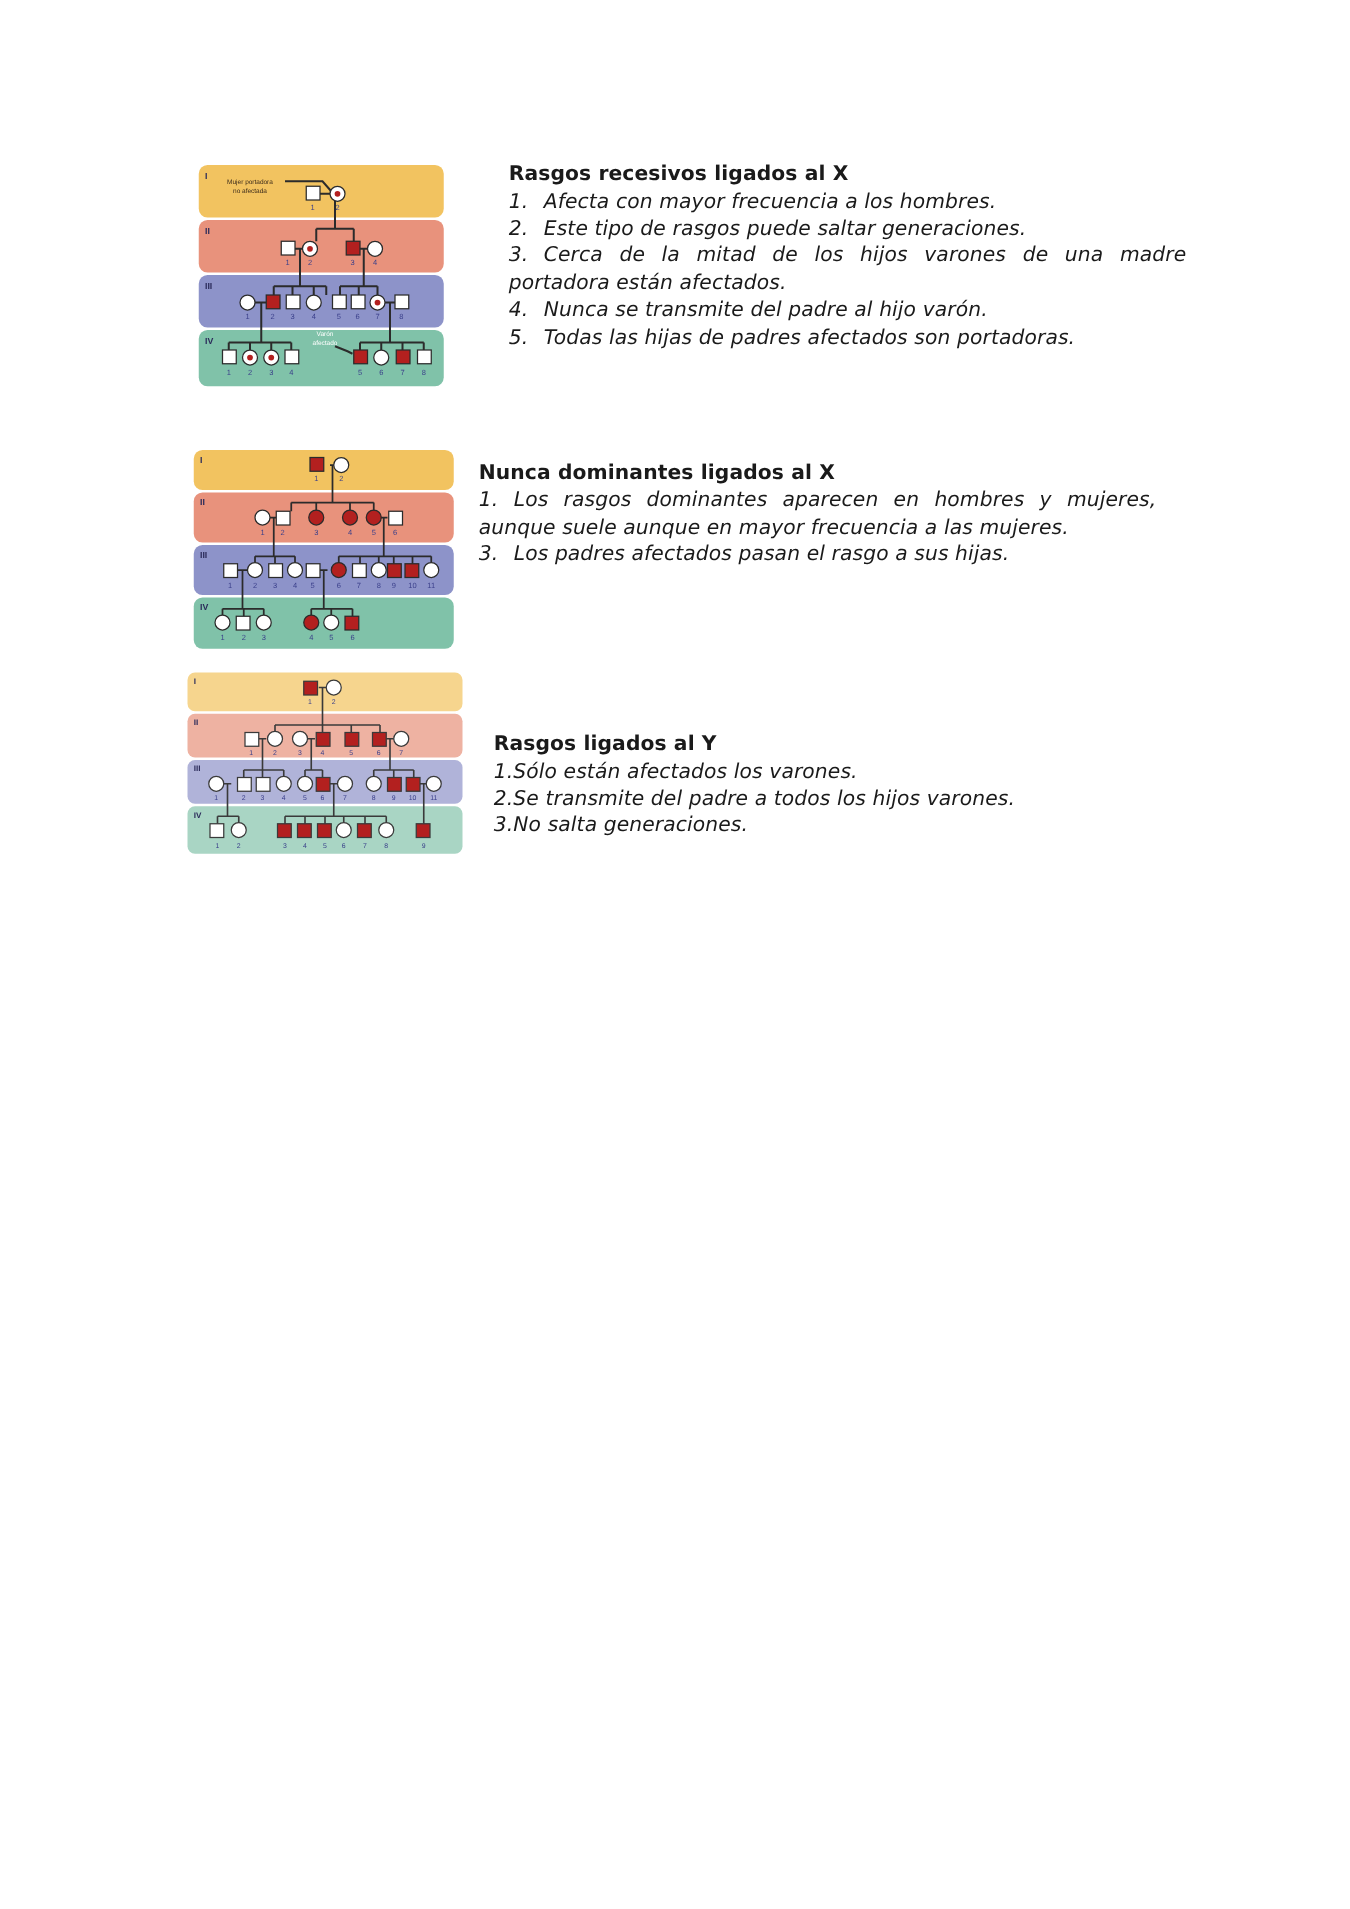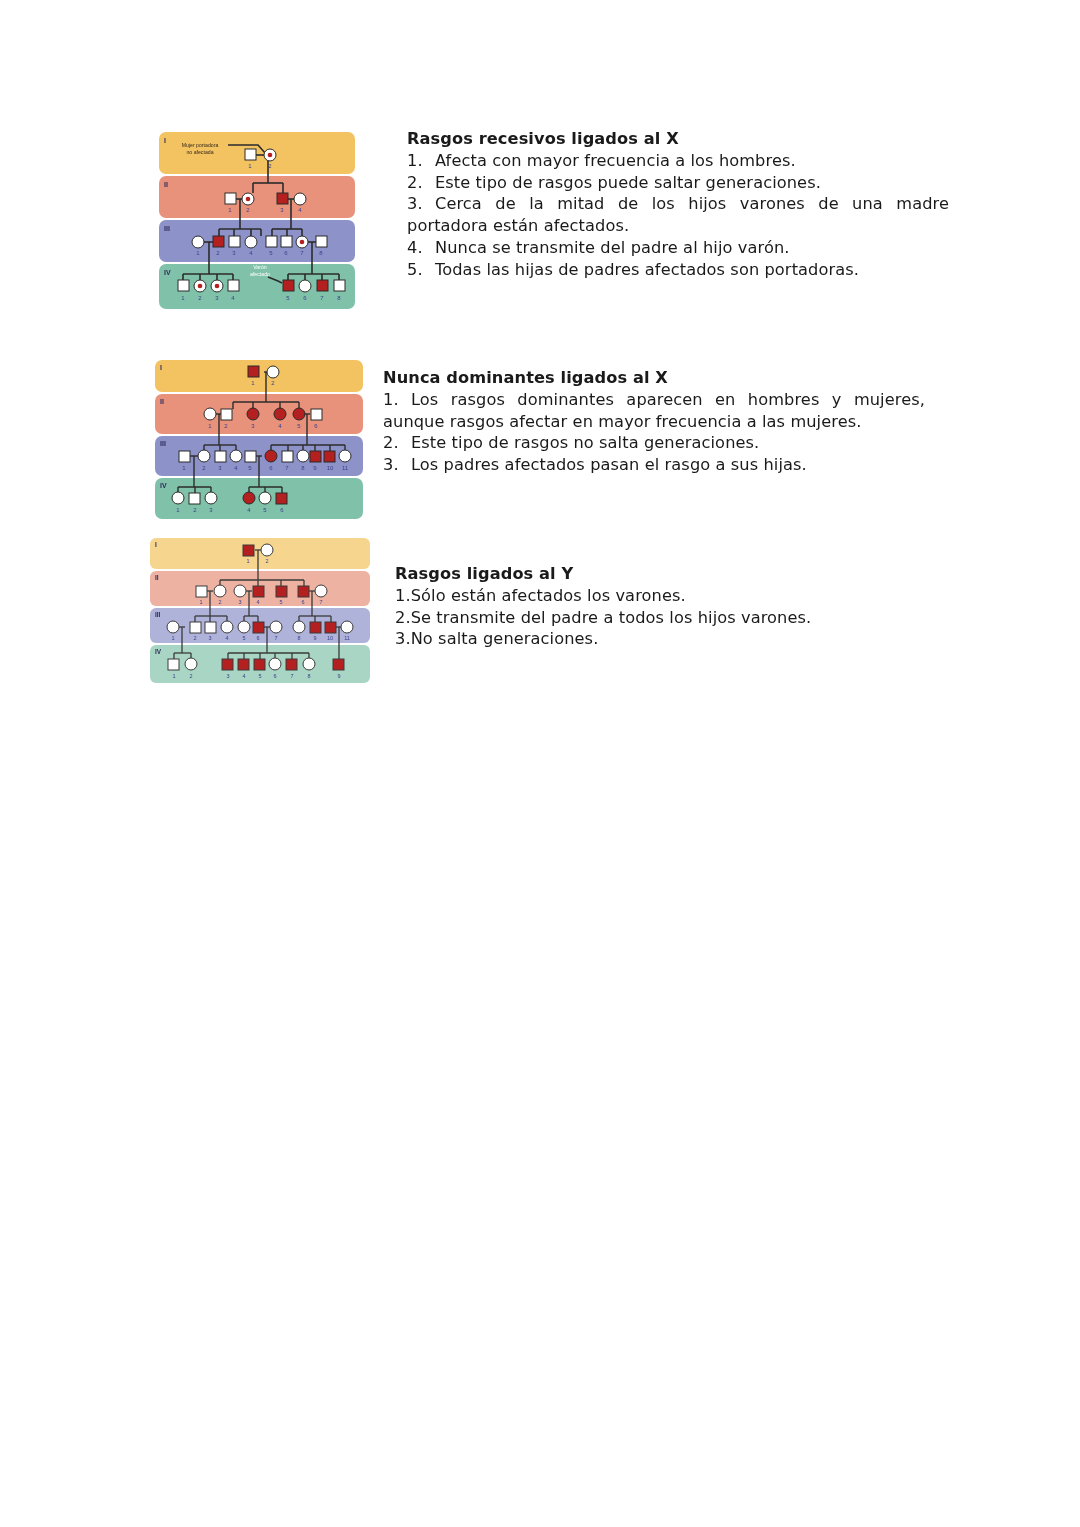--- a/index.html
+++ b/index.html
@@ -1,21 +1,21 @@
 <!DOCTYPE html>
 <html><head>
 <meta charset="utf-8">
 <style>
   html, body { margin:0; padding:0; background:#ffffff; }
   body { width:1080px; height:1527px; position:relative; overflow:hidden; font-family:"DejaVu Sans", sans-serif; color:#1a1a1a; }
   .fig { position:absolute; }
   .fig svg { display:block; }
   .text-block { position:absolute; font-size:16.2px; line-height:21.8px; letter-spacing:0.1px; }
   .text-block .title { font-weight:bold; display:block; }
-  .text-block .item { display:block; text-align:justify; text-align-last:left; }
+  .text-block .item { display:block; text-align:justify; text-align-last:left;font-style:italic; }
   .text-block .num { display:inline-block; width:28px; }
   .y-block .num { width:auto; }
 </style>
 </head>
 <body>
 
 <div class="fig" style="left:158px; top:131px;">
   <svg width="198" height="180" viewBox="0 0 198 180">
     <g>
       <rect x="1" y="1" width="196" height="42" rx="7" fill="#f2c360"></rect>
@@ -242,22 +242,21 @@
       <text x="57" y="153">3</text>
       <text x="95" y="153">4</text>
       <text x="111" y="153">5</text>
       <text x="128" y="153">6</text>
     </g>
   </svg>
 </div>
 
 <div class="text-block" style="left:383px; top:367px; width:542px;">
   <span class="title">Nunca dominantes ligados al X</span>
-  <span class="item"><span class="num">1.</span><span>Los rasgos dominantes aparecen en hombres y mujeres, aunque rasgos afectar en mayor frecuencia a las mujeres.</span></span>
-  <span class="item"><span class="num">2.</span><span>Este tipo de rasgos no salta generaciones.</span></span>
+  <span class="item"><span class="num">1.</span><span>Los rasgos dominantes aparecen en hombres y mujeres, aunque suele aunque en mayor frecuencia a las mujeres.</span></span>
   <span class="item"><span class="num">3.</span><span>Los padres afectados pasan el rasgo a sus hijas.</span></span>
 </div>
 
 <div class="fig" style="left:149px; top:537px;">
   <svg width="222" height="148" viewBox="0 0 222 148">
     <g>
       <rect x="1" y="1" width="220" height="31" rx="6" fill="#f6d58e"></rect>
       <rect x="1" y="34" width="220" height="35" rx="6" fill="#eeb2a2"></rect>
       <rect x="1" y="71" width="220" height="35" rx="6" fill="#b0b3d9"></rect>
       <rect x="1" y="108" width="220" height="38" rx="6" fill="#a9d5c4"></rect>
@@ -368,18 +367,18 @@
       <text x="95" y="141">4</text>
       <text x="111" y="141">5</text>
       <text x="126" y="141">6</text>
       <text x="143" y="141">7</text>
       <text x="160" y="141">8</text>
       <text x="190" y="141">9</text>
     </g>
   </svg>
 </div>
 
-<div class="text-block y-block" style="left:395px; top:563px; width:420px;">
+<div class="text-block y-block" style="left:395px; top:584px; width:420px;">
   <span class="title">Rasgos ligados al Y</span>
   <span class="item"><span class="num">1.</span><span>Sólo están afectados los varones.</span></span>
   <span class="item"><span class="num">2.</span><span>Se transmite del padre a todos los hijos varones.</span></span>
   <span class="item"><span class="num">3.</span><span>No salta generaciones.</span></span>
 </div>
 
 </body></html>

